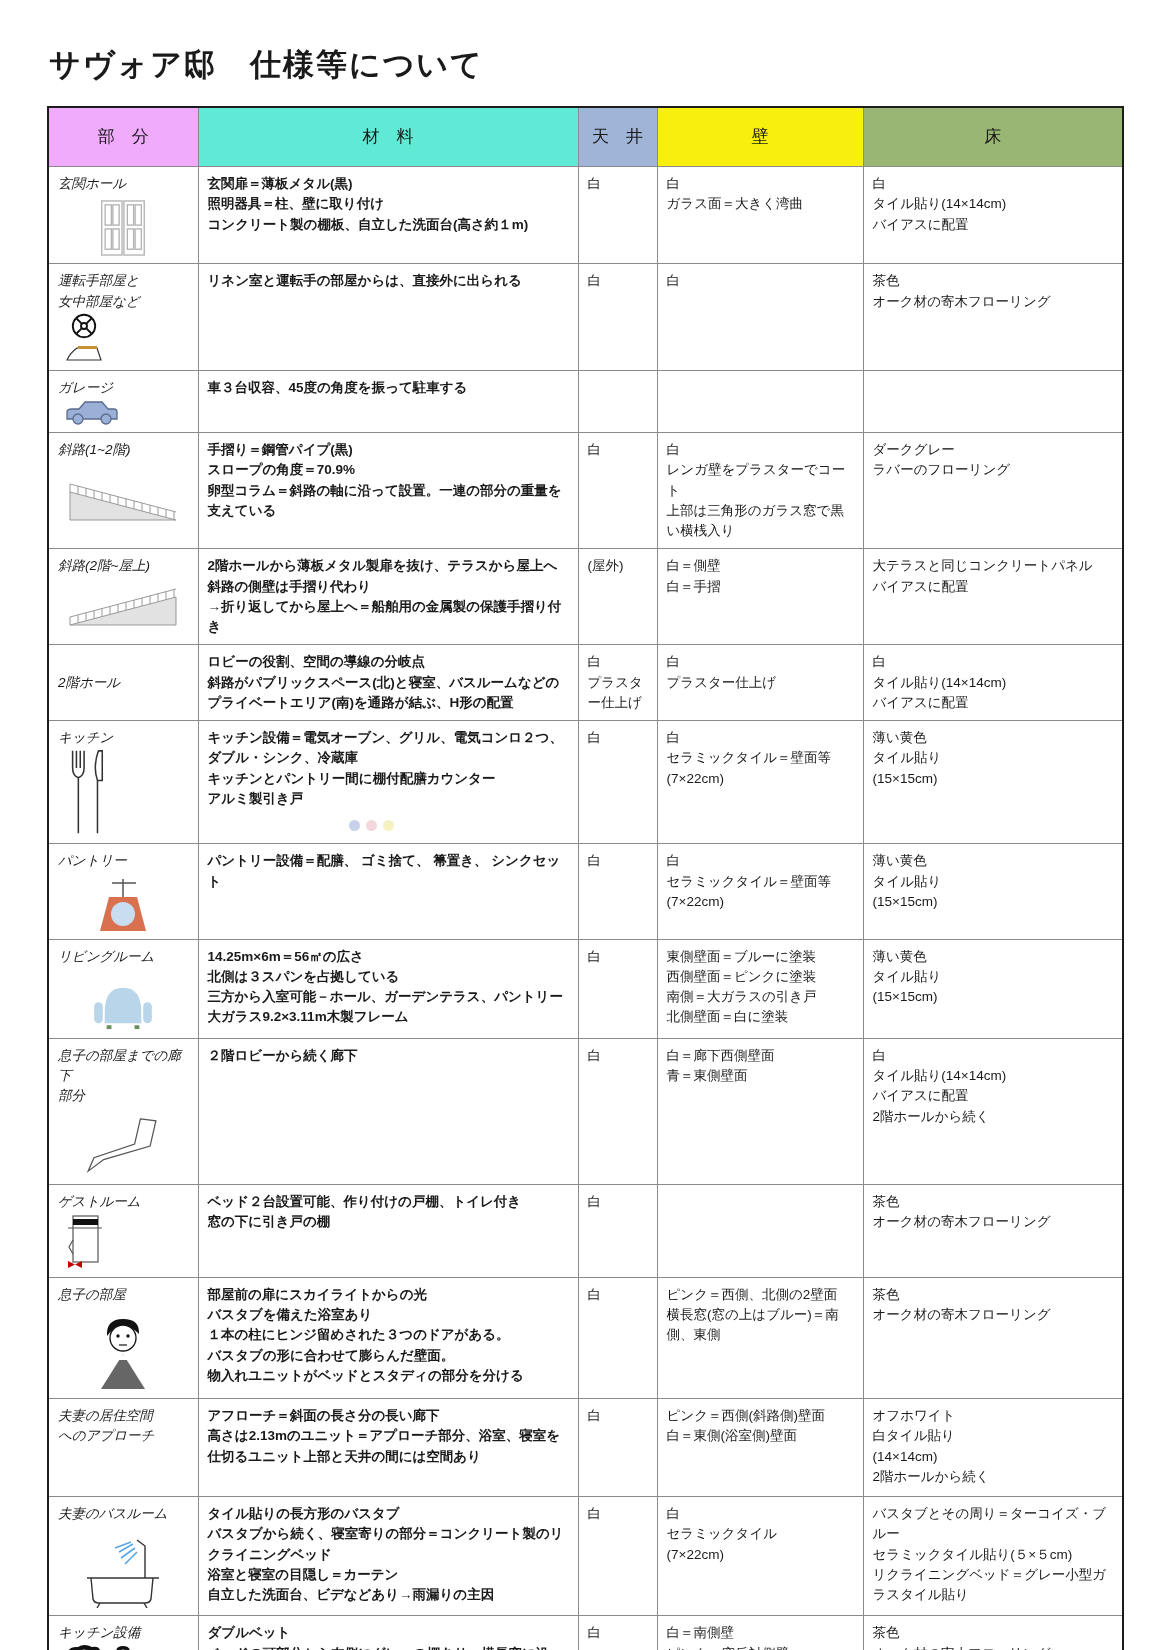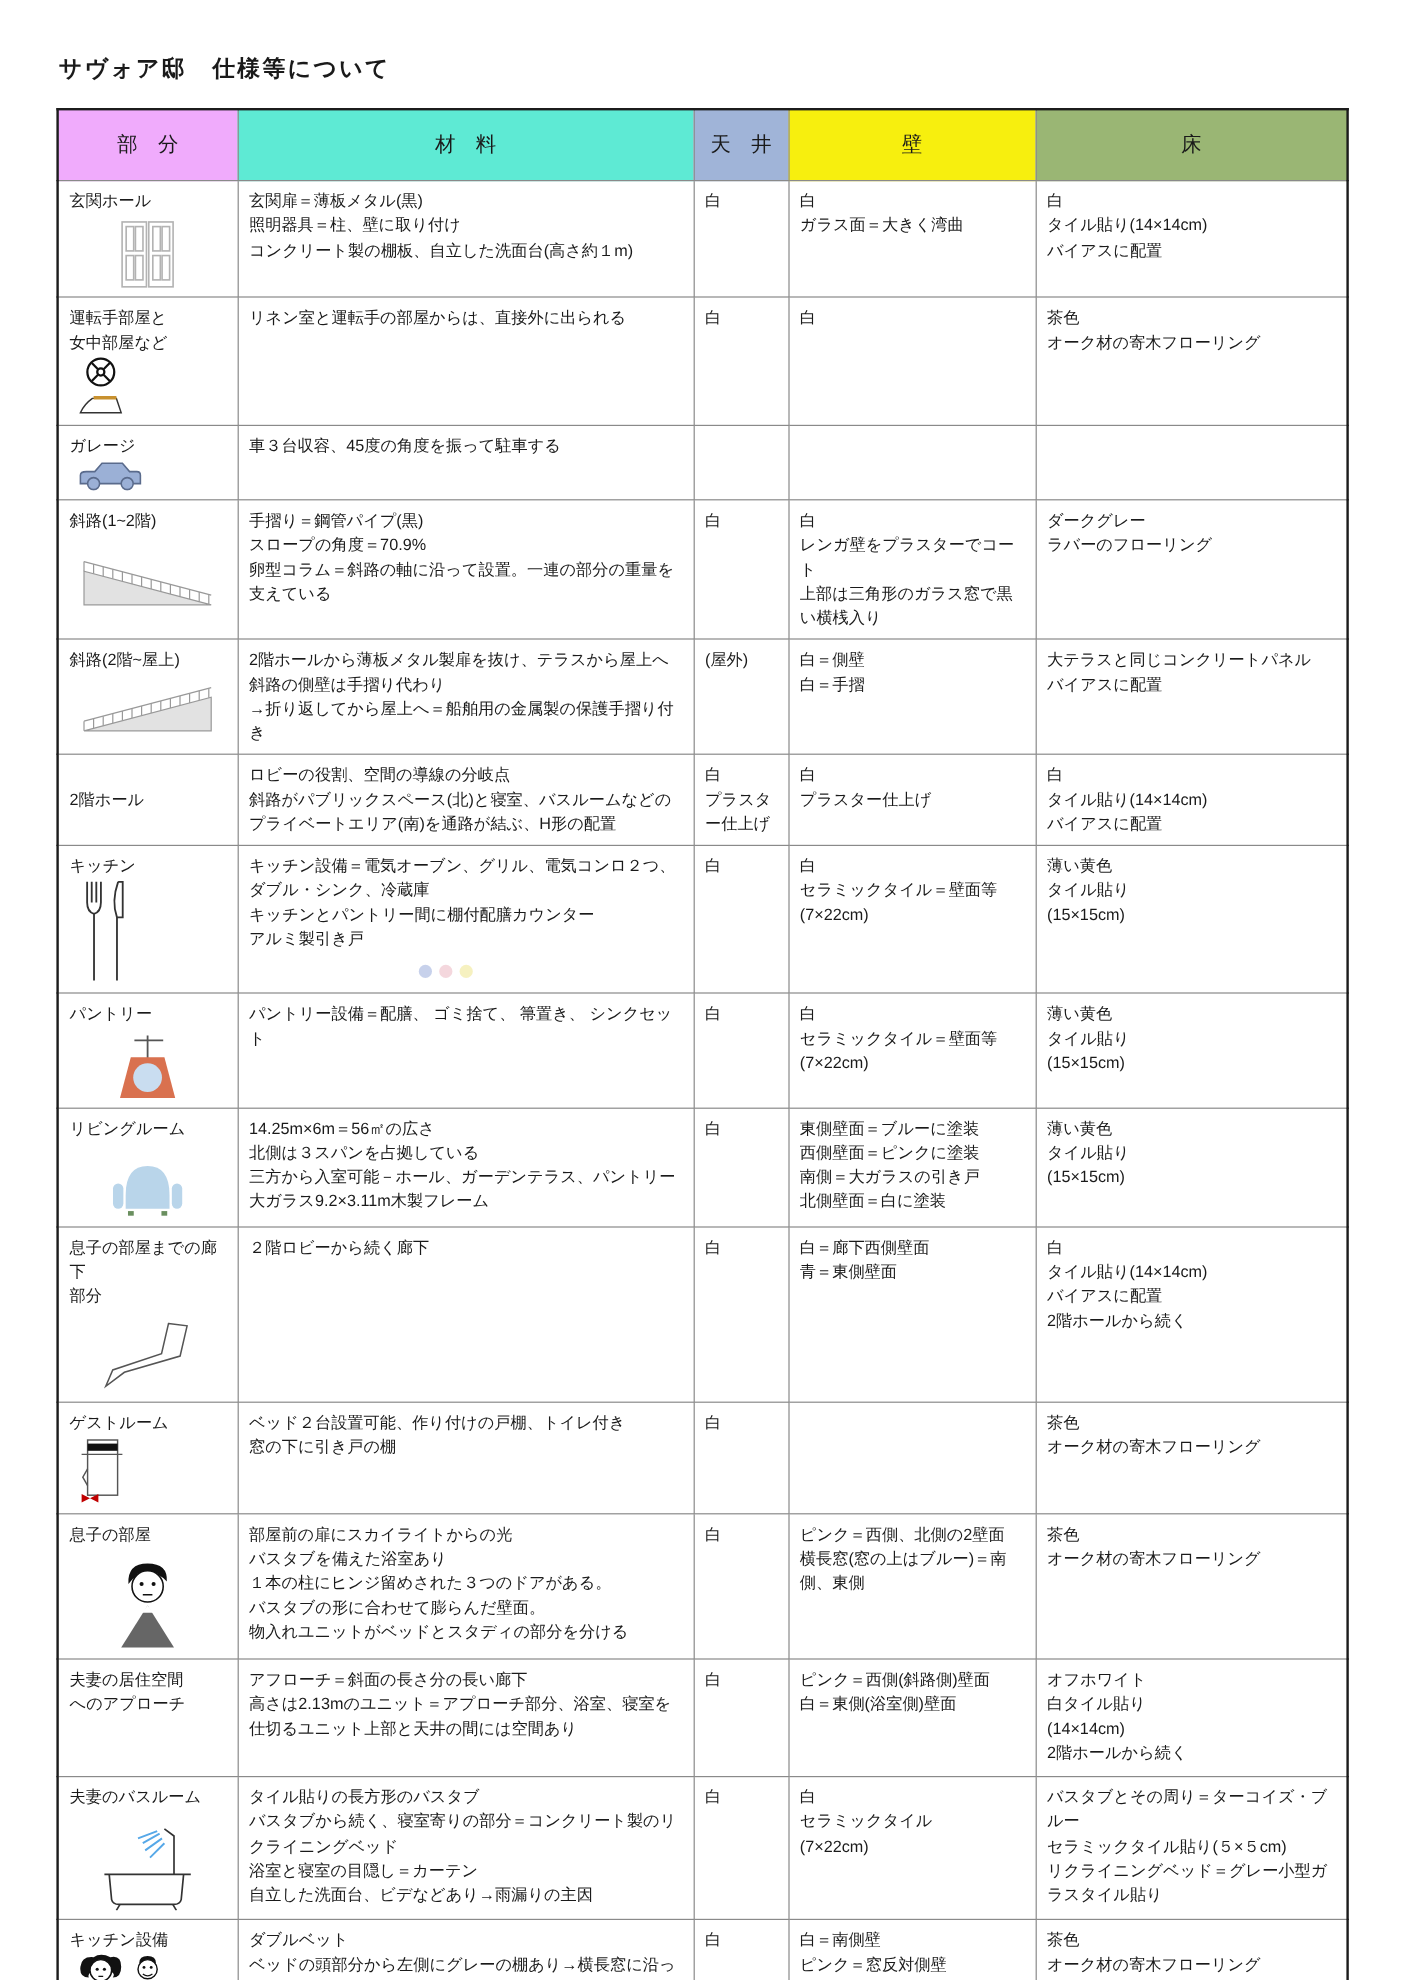--- a/index.html
+++ b/index.html
@@ -1,36 +1,36 @@
 <!DOCTYPE html>
 <html><head>
 <meta charset="utf-8">
 <style>
   html,body{margin:0;padding:0;background:#fff;}
   body{width:1168px;height:1650px;font-family:"Liberation Sans","DejaVu Sans",sans-serif;color:#1a1a1a;overflow:hidden;}
   .page{padding:44px 0 0 47px;}
-  .title{font-size:19px;font-weight:bold;letter-spacing:2px;margin:0 0 20px 2px;}
+  .title{font-size:31px;font-weight:bold;letter-spacing:2px;margin:0 0 20px 2px;}
   table.spec{border-collapse:collapse;width:1075px;table-layout:fixed;border:2.5px solid #1c1c1c;}
   col.c-part{width:150px;}col.c-mat{width:380px;}col.c-ceil{width:79px;}col.c-wall{width:206px;}col.c-floor{width:260px;}
   th,td{border:1px solid #8a8a8a;vertical-align:top;padding:7px 9px;font-size:13.5px;line-height:1.5;}
   th{font-size:17px;font-weight:normal;text-align:center;vertical-align:middle;height:50px;padding:4px;}
   th.h-part{background:#f0abfc;}
   th.h-mat{background:#5eead4;}
   th.h-ceil{background:#a0b4d8;}
   th.h-wall{background:#f7ef0e;}
   th.h-floor{background:#9ab674;}
   .cell-text{white-space:pre-line;display:block;}
   .part{display:flex;}
-  .part .part-label{white-space:pre-line;}
+  .part .part-label{white-space:pre-line;font-style:italic;}
   .part.below{flex-direction:column;align-items:flex-start;gap:6px;}
   .part.below .part-icon{align-self:center;}
   .part.beside{flex-direction:column;justify-content:space-between;align-items:flex-start;}
   .part.beside .part-icon{margin-left:6px;flex:none;}
   .icon-stack{display:flex;flex-direction:column;align-items:center;gap:5px;}
-  td.mat-cell{position:relative;}
+  td.mat-cell{position:relative;font-weight:bold;}
   .dots{position:absolute;left:150px;bottom:12px;display:flex;gap:6px;}
   .dots i{width:11px;height:11px;border-radius:50%;display:block;opacity:.75;}
   .dot-b{background:#b4c1e4;}.dot-p{background:#f0c9d1;}.dot-y{background:#f3ecab;}
   svg{display:block;}
 </style>
 </head>
 <body>
 
 <div class="page">
   <h1 class="title">サヴォア邸　仕様等について</h1>

